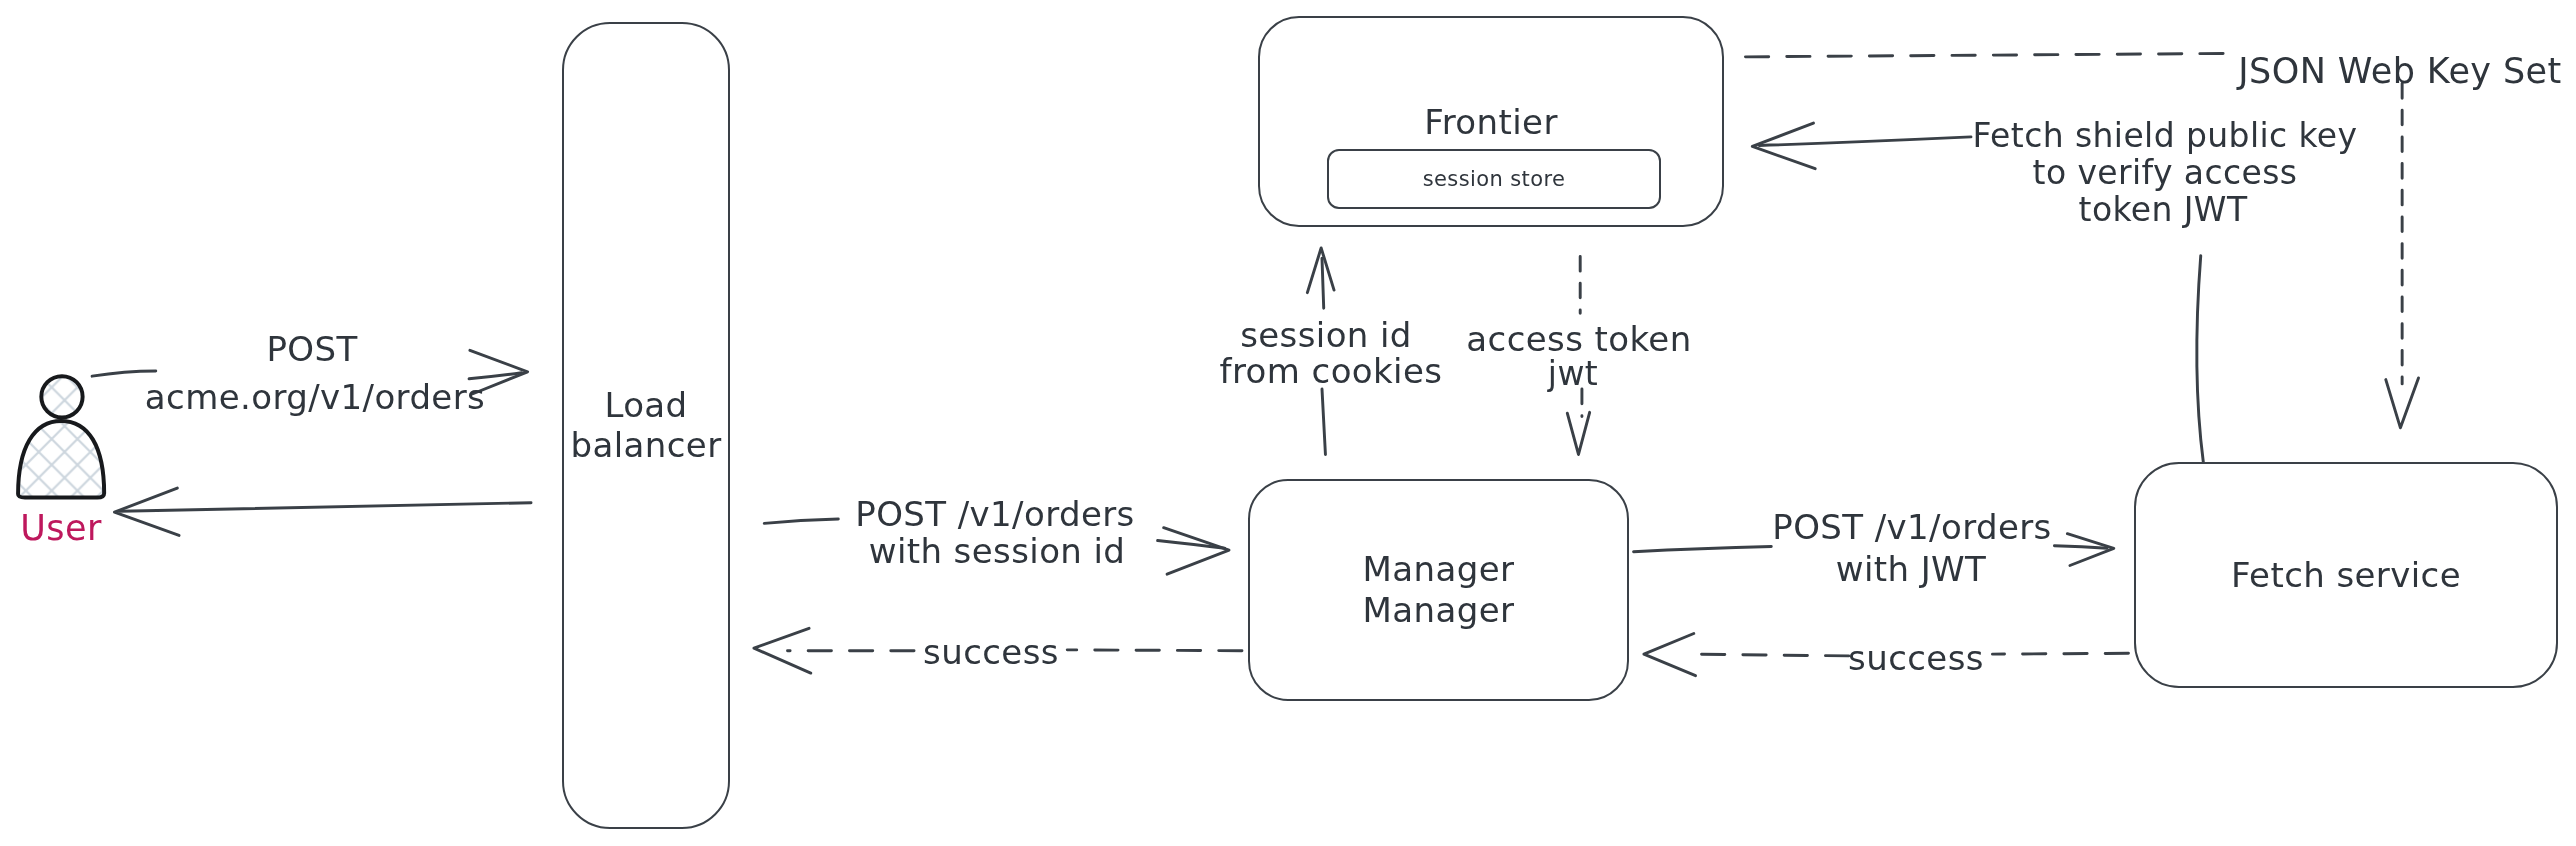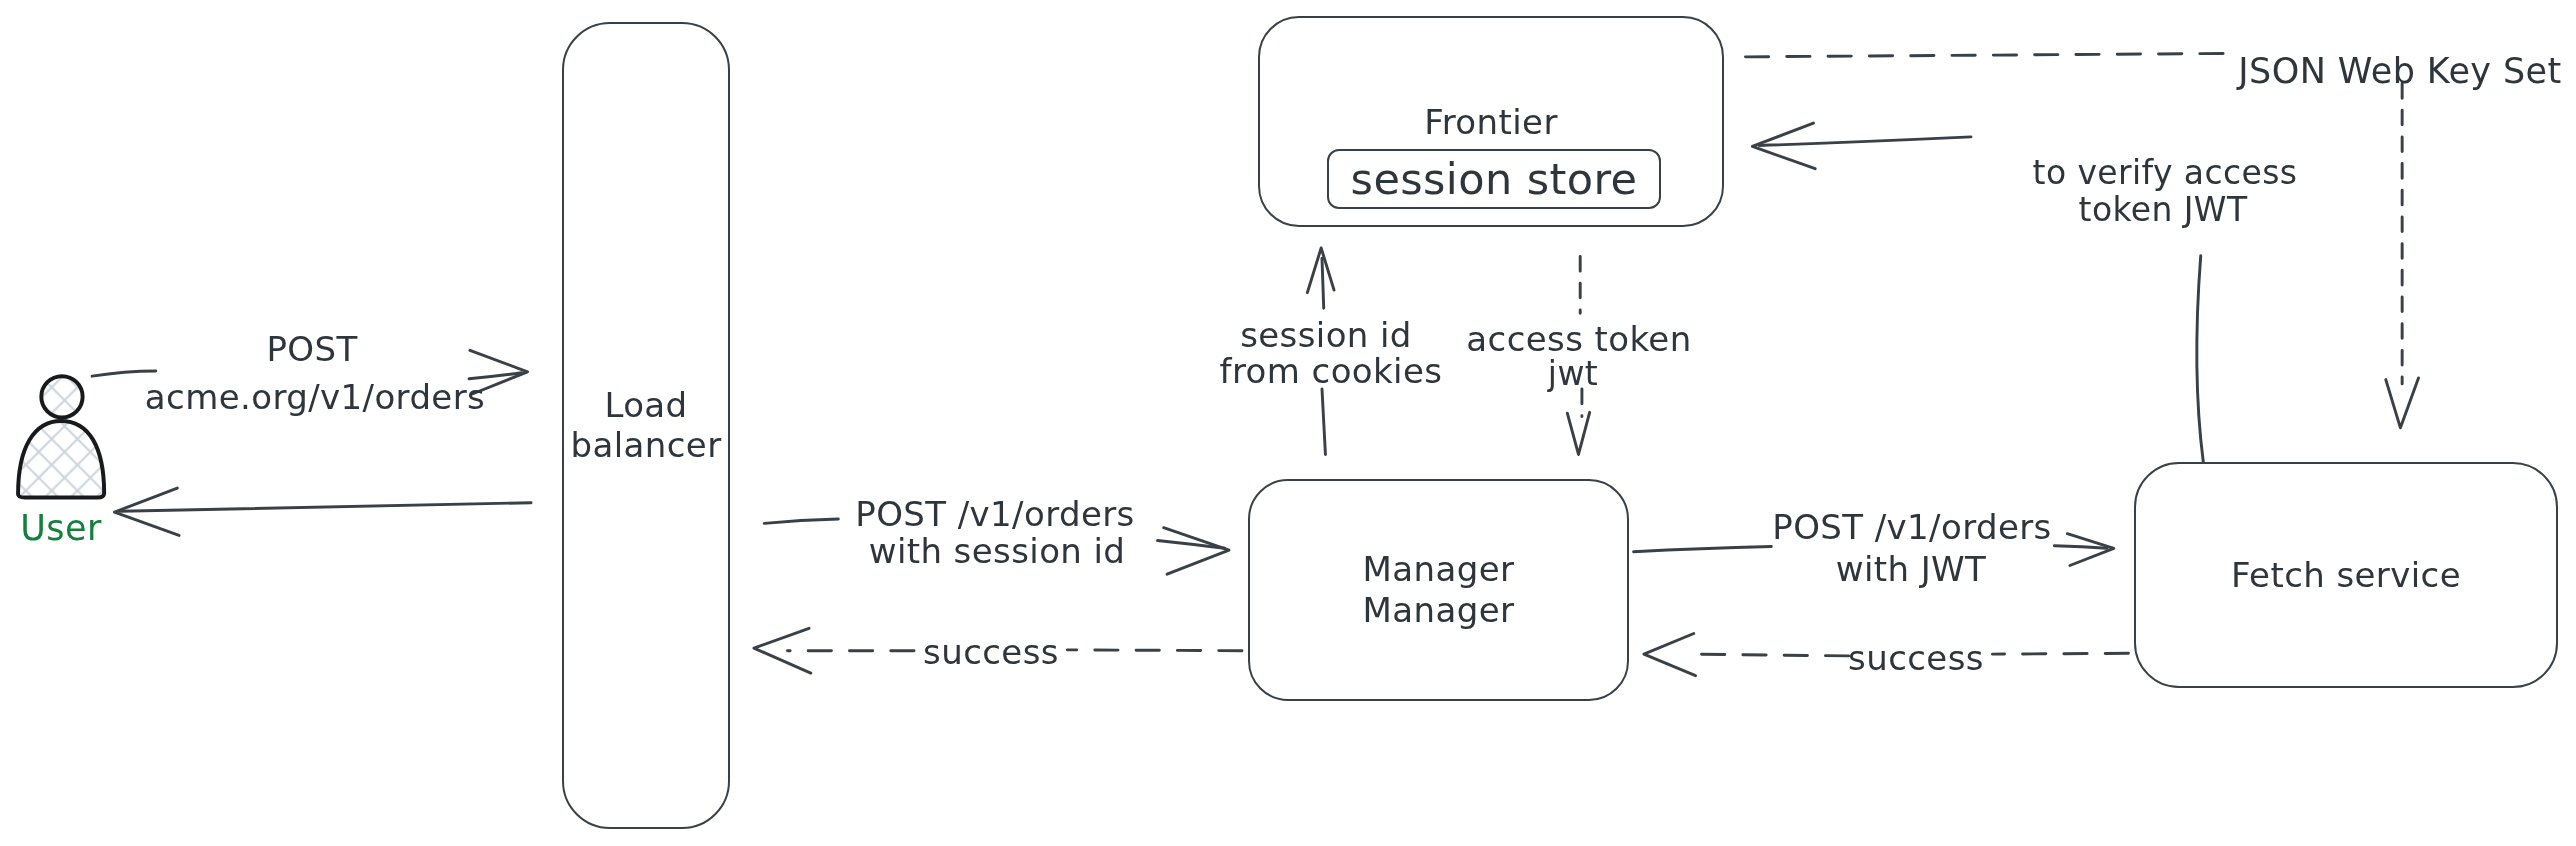--- a/index.html
+++ b/index.html
@@ -18,28 +18,28 @@
     text-align:center;font-size:34px;line-height:40px;color:#2f353c;letter-spacing:0.4px;
   }
   .node-lb{left:562px;top:21.5px;width:168px;height:807px;border-radius:48px;line-height:40px;}
   .node-frontier{left:1258px;top:15.5px;width:466px;height:211px;border-radius:41px;justify-content:flex-start;}
   .node-fm{left:1248px;top:479px;width:381px;height:222px;border-radius:40px;line-height:41px;}
   .node-os{left:2134px;top:462px;width:424px;height:226px;border-radius:45px;}
   .frontier-title{position:absolute;left:50%;top:104px;transform:translate(-50%,-50%);white-space:nowrap;}
   .session-store{
     position:absolute;left:67px;top:131px;width:334px;height:60px;box-sizing:border-box;
     border:2.6px solid #3a4047;border-radius:12px;background:#fff;
-    display:flex;align-items:center;justify-content:center;font-size:43px;white-space:nowrap;
+    display:flex;align-items:center;justify-content:center;font-size:21px;white-space:nowrap;
   }
   .elabel{
     position:absolute;transform:translate(-50%,-50%);white-space:nowrap;
     font-size:34px;color:#2f353c;letter-spacing:0.4px;background:transparent;
   }
   .small{font-size:33px;}
-  .user-label{font-size:35px;color:#15803d;}
+  .user-label{font-size:35px;color:#be185d;}
   .jwks-label{font-size:35px;}
 </style>
 </head>
 <body>
 
 <div class="canvas">
 
   <svg class="overlay" viewBox="0 0 2993 984">
     <defs>
       <pattern id="xhatch" width="30" height="30" patternUnits="userSpaceOnUse">
@@ -149,19 +149,20 @@
   <div class="elabel" style="left:1331px;top:371px;">from cookies</div>
 
   <div class="elabel" style="left:1579px;top:339px;">access token</div>
   <div class="elabel small" style="left:1573px;top:373px;">jwt</div>
 
   <div class="elabel" style="left:1912px;top:527px;">POST /v1/orders</div>
   <div class="elabel" style="left:1911px;top:569px;">with JWT</div>
 
   <div class="elabel" style="left:1916px;top:658px;">success</div>
 
+  <div class="elabel small" style="left:2165px;top:135px;">Fetch shield public key</div>
   <div class="elabel small" style="left:2165px;top:172px;">to verify access</div>
   <div class="elabel small" style="left:2163px;top:209px;">token JWT</div>
 
   <div class="elabel jwks-label" style="left:2400px;top:55px;margin-top:16px;">JSON Web Key Set</div>
 
 </div>
 
 
 </body></html>

